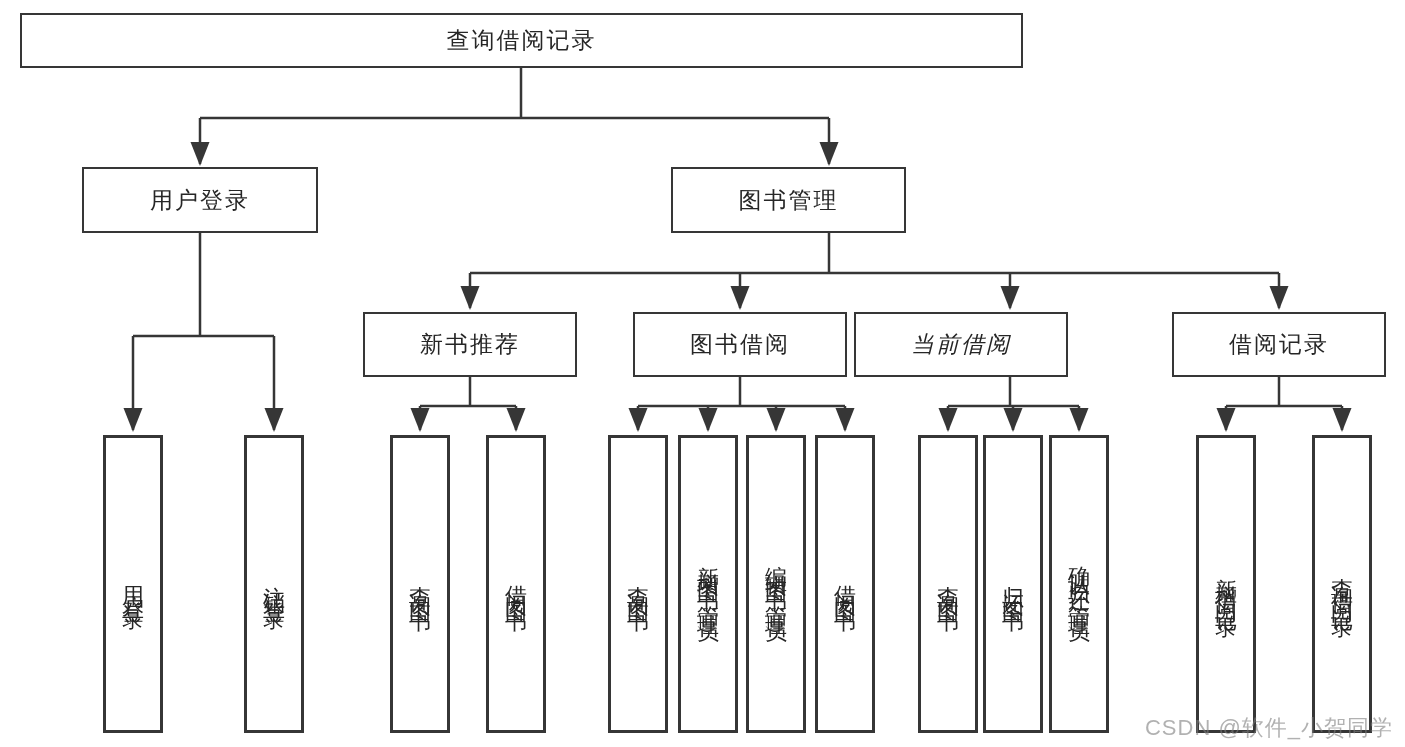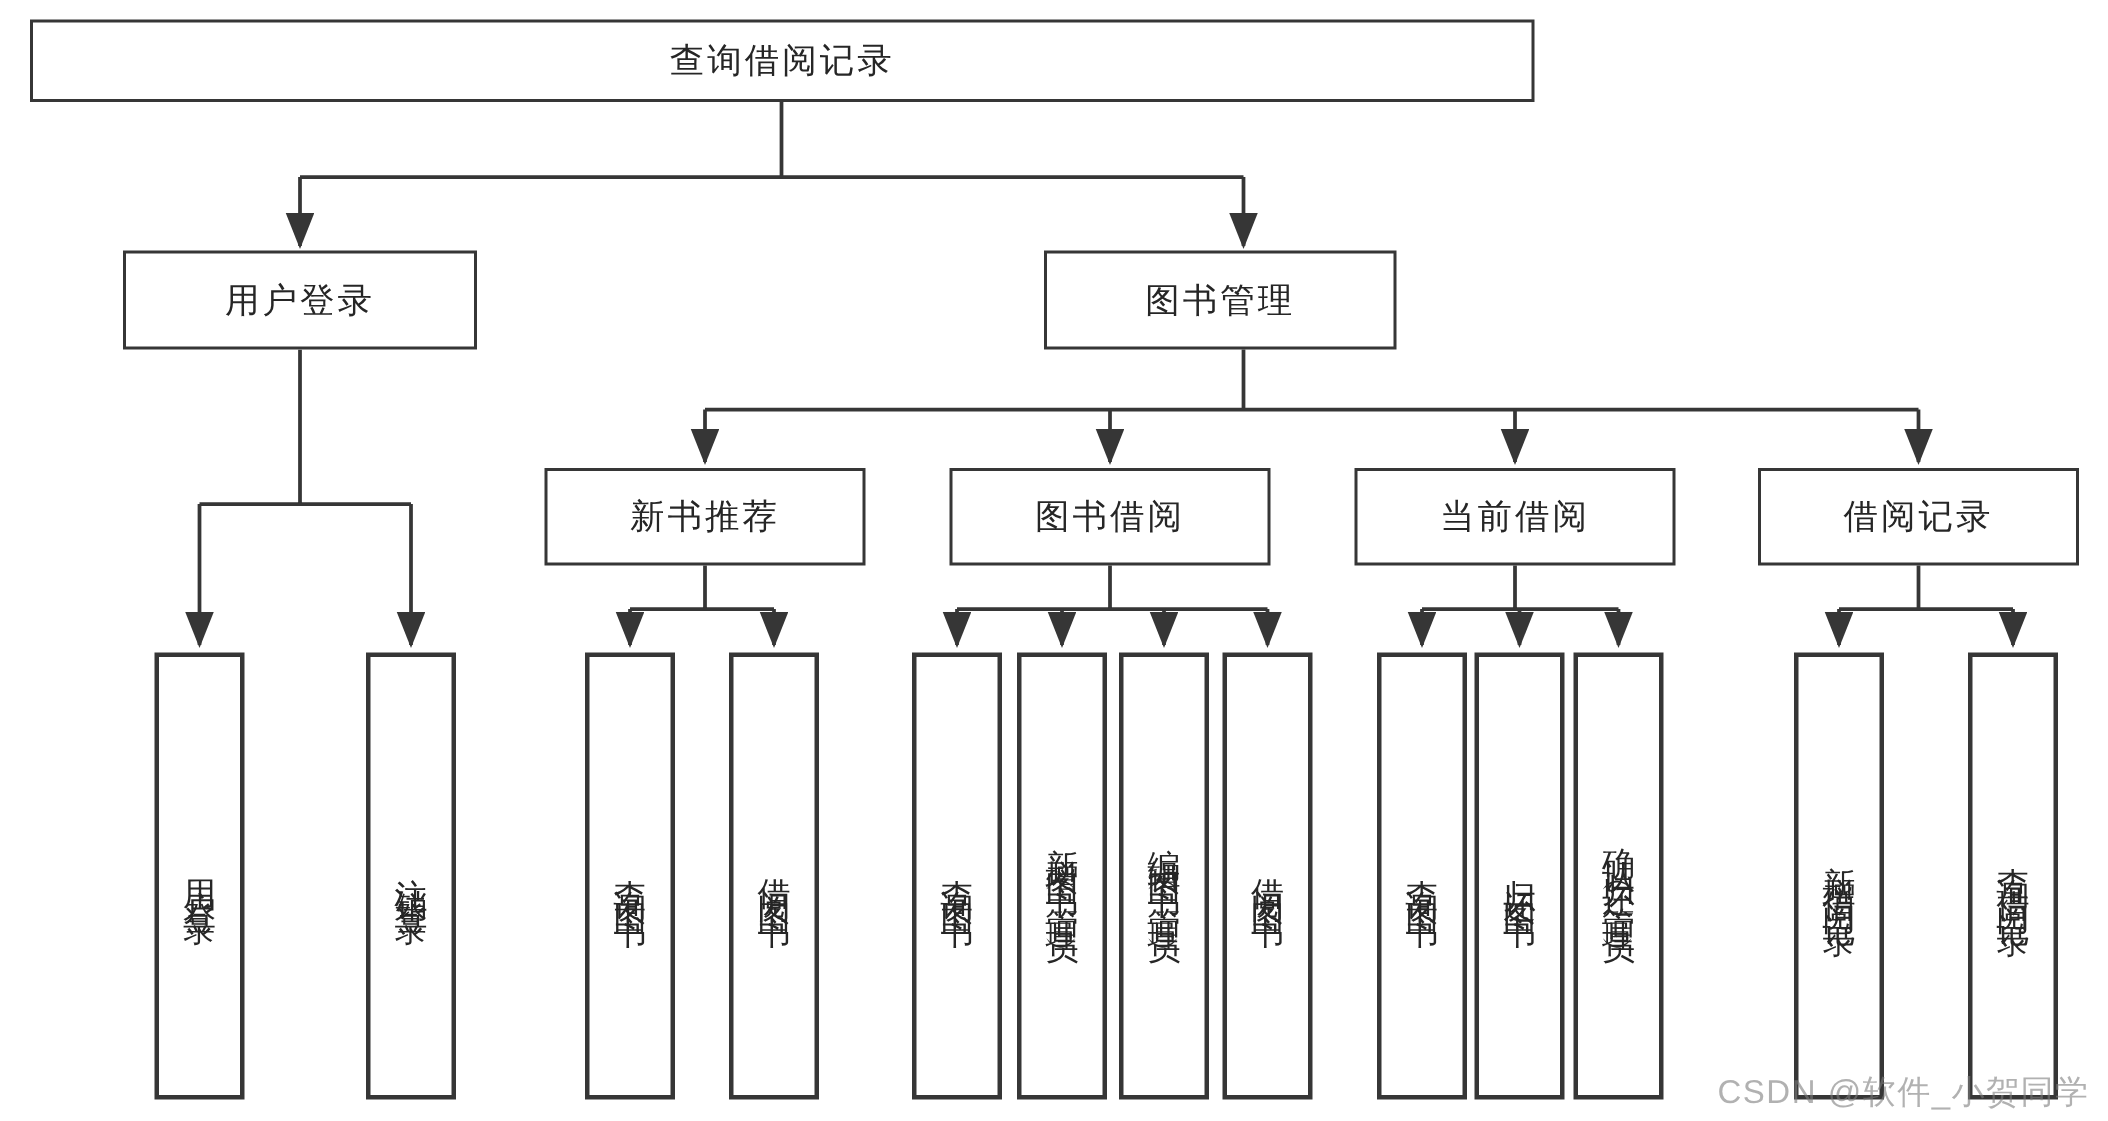--- a/index.html
+++ b/index.html
@@ -61,31 +61,31 @@
     </g>
   </svg>
 
   <div class="box root">
     <span class="hlabel">查询借阅记录</span>
   </div>
 
   <div class="box lvl2" style="left:82px;width:236px;">
     <span class="hlabel">用户登录</span>
   </div>
-  <div class="box lvl2" style="left:696px;width:235px;">
+  <div class="box lvl2" style="left:671px;width:235px;">
     <span class="hlabel">图书管理</span>
   </div>
 
   <div class="box lvl3" style="left:633px;width:214px;">
     <span class="hlabel">图书借阅</span>
   </div>
   <div class="box lvl3" style="left:363px;width:214px;">
     <span class="hlabel">新书推荐</span>
   </div>
-  <div class="box lvl3" style="left:903px;width:214px;">
+  <div class="box lvl3" style="left:854px;width:214px;font-style:italic;">
     <span class="hlabel">当前借阅</span>
   </div>
   <div class="box lvl3" style="left:1172px;width:214px;">
     <span class="hlabel">借阅记录</span>
   </div>
 
   <div class="box leaf" style="left:103px;">
     <span class="vlabel">用户登录</span>
   </div>
   <div class="box leaf" style="left:244px;">

